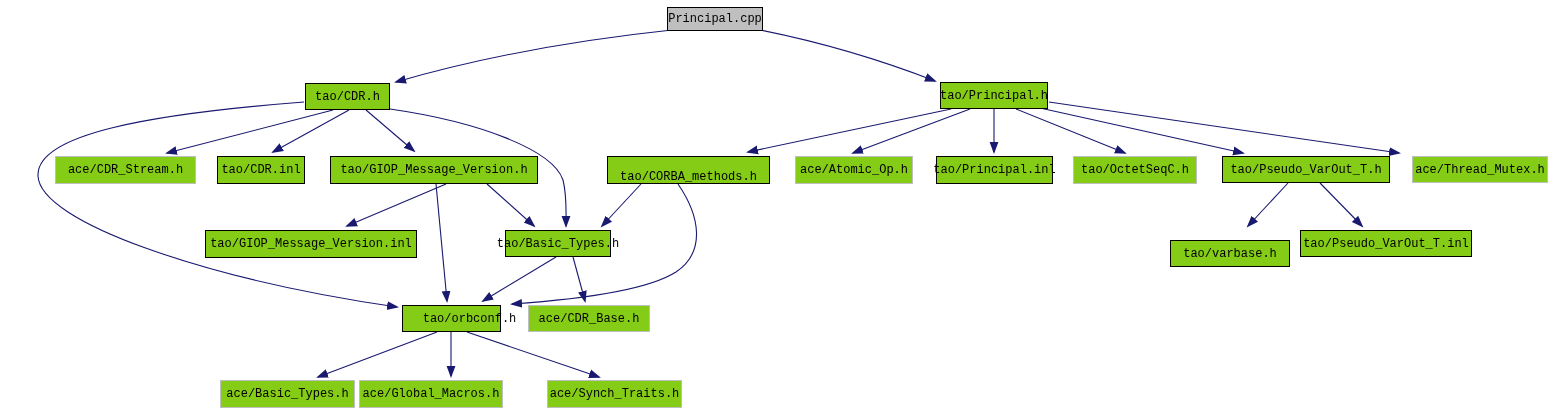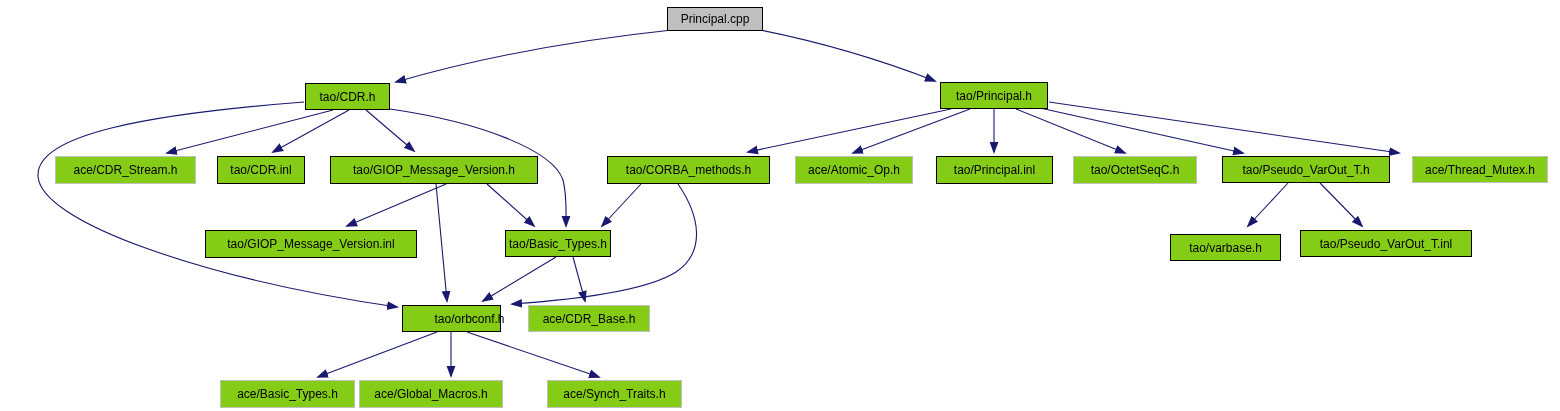--- a/index.html
+++ b/index.html
@@ -6,21 +6,21 @@
     margin: 0;
     padding: 0;
     background: #ffffff;
   }
   .canvas {
     position: relative;
     width: 1560px;
     height: 411px;
     background: #ffffff;
     overflow: hidden;
-    font-family: Liberation Sans, sans-serif;
+    font-family: Liberation Mono, monospace;
     border-radius: 30px;
   }
   #edge-layer {
     position: absolute;
     left: 0;
     top: 0;
     width: 1560px;
     height: 411px;
   }
   .node {
@@ -101,21 +101,21 @@
       </div>
       <div class="node external" style="left: 55px; top: 156px; width: 141px; height: 28px;">
         <span>ace/CDR_Stream.h</span>
       </div>
       <div class="node internal" style="left: 217px; top: 156px; width: 88px; height: 28px;">
         <span>tao/CDR.inl</span>
       </div>
       <div class="node internal" style="left: 330px; top: 156px; width: 208px; height: 28px;">
         <span>tao/GIOP_Message_Version.h</span>
       </div>
-      <div class="node internal" style="left: 607px; top: 156px; width: 163px; height: 28px;">
+      <div class="node internal" style="left: 607px; top: 156px; width: 163px; height: 28px; align-items: flex-end;">
         <span>tao/CORBA_methods.h</span>
       </div>
       <div class="node external" style="left: 795px; top: 156px; width: 118px; height: 28px;">
         <span>ace/Atomic_Op.h</span>
       </div>
       <div class="node internal" style="left: 936px; top: 156px; width: 117px; height: 28px;">
         <span>tao/Principal.inl</span>
       </div>
       <div class="node external" style="left: 1073px; top: 156px; width: 124px; height: 28px;">
         <span>tao/OctetSeqC.h</span>
@@ -125,21 +125,21 @@
       </div>
       <div class="node external" style="left: 1412px; top: 156px; width: 136px; height: 27px;">
         <span>ace/Thread_Mutex.h</span>
       </div>
       <div class="node internal" style="left: 205px; top: 230px; width: 212px; height: 28px;">
         <span>tao/GIOP_Message_Version.inl</span>
       </div>
       <div class="node internal" style="left: 505px; top: 230px; width: 106px; height: 27px;">
         <span>tao/Basic_Types.h</span>
       </div>
-      <div class="node internal" style="left: 1170px; top: 234px; width: 111px; height: 27px;">
+      <div class="node internal" style="left: 1170px; top: 240px; width: 120px; height: 27px;">
         <span>tao/varbase.h</span>
       </div>
       <div class="node internal" style="left: 1300px; top: 230px; width: 172px; height: 27px;">
         <span>tao/Pseudo_VarOut_T.inl</span>
       </div>
       <div class="node internal" style="left: 402px; top: 305px; width: 99px; height: 27px; padding-left: 36px;">
         <span>tao/orbconf.h</span>
       </div>
       <div class="node external" style="left: 528px; top: 305px; width: 122px; height: 27px;">
         <span>ace/CDR_Base.h</span>

